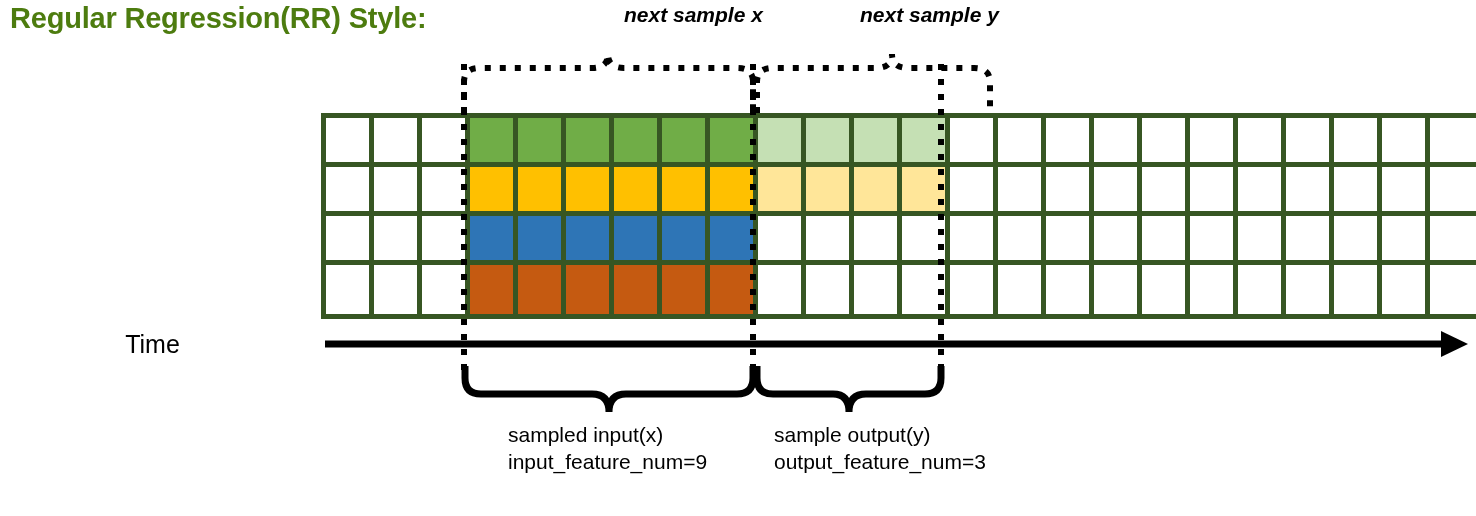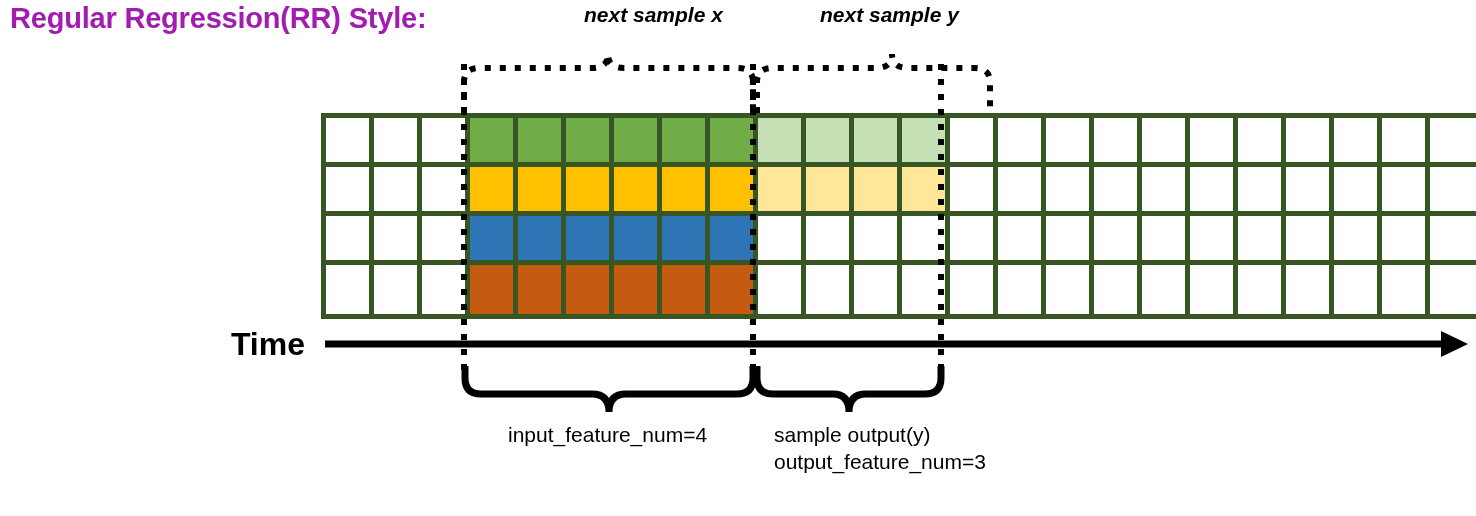--- a/index.html
+++ b/index.html
@@ -9,41 +9,41 @@
     font-family:"Liberation Sans", sans-serif;
     position:relative;
     overflow:hidden;
   }
   .stage{position:absolute;left:0;top:0;width:1476px;height:516px;}
   .svg-layer{position:absolute;left:0;top:0;width:1476px;height:516px;}
 
   
   .title{
     position:absolute;left:10px;top:2px;
-    font-size:29px;font-weight:700;color:#a21caf;
+    font-size:29px;font-weight:700;color:#4d7c0f;
     white-space:nowrap;letter-spacing:-0.2px;
   }
 
   
   .row-label{
     position:absolute;right:0;width:305px;
     text-align:right;
     font-size:25px;font-weight:700;color:#000;
     white-space:nowrap;
     line-height:48px;
   }
   .rl0{top:115px;}
   .rl1{top:164px;}
   .rl2{top:213px;}
   .rl3{top:262px;}
 
   .time-label{
     position:absolute;left:0;width:305px;top:324px;
-    text-align:right;
-    font-size:32px;font-weight:700;color:#000;
+    text-align:center;
+    font-size:25px;font-weight:400;color:#000;
     line-height:40px;
   }
 
   
   .grid{
     position:absolute;left:321px;top:113px;
     border:5px solid #375623;
     background:#375623;
     display:flex;flex-direction:column;
     box-sizing:border-box;
@@ -57,20 +57,21 @@
     border-bottom:5px solid #375623;
   }
   .grow:last-child .cell{border-bottom:none;}
   .grow .cell:last-child{border-right:none;}
 
   
   .top-cap{
     position:absolute;
     font-size:21px;font-style:italic;font-weight:600;color:#000;
     white-space:nowrap;
+    margin-left:40px;
   }
   .cap-x{left:584px;top:3px;}
   .cap-y{left:820px;top:3px;}
 
   .bot-cap{
     position:absolute;top:421px;
     font-size:21px;font-weight:400;color:#000;
     line-height:27px;white-space:nowrap;
   }
   .cap-in{left:508px;}
@@ -246,21 +247,22 @@
                L757 378 Q757 394 773 394
                L833 394 Q849 394 849 412
                Q849 394 866 394
                L925 394 Q941 394 941 378
                L941 366"></path>
     </g>
 
   </svg>
 
   <div class="bot-cap cap-in">
-    <div>input_feature_num=4</div>
+    <div>sampled input(x)</div>
+    <div>input_feature_num=9</div>
   </div>
 
   <div class="bot-cap cap-out">
     <div>sample output(y)</div>
     <div>output_feature_num=3</div>
   </div>
 
 </div>
 
 </body></html>

